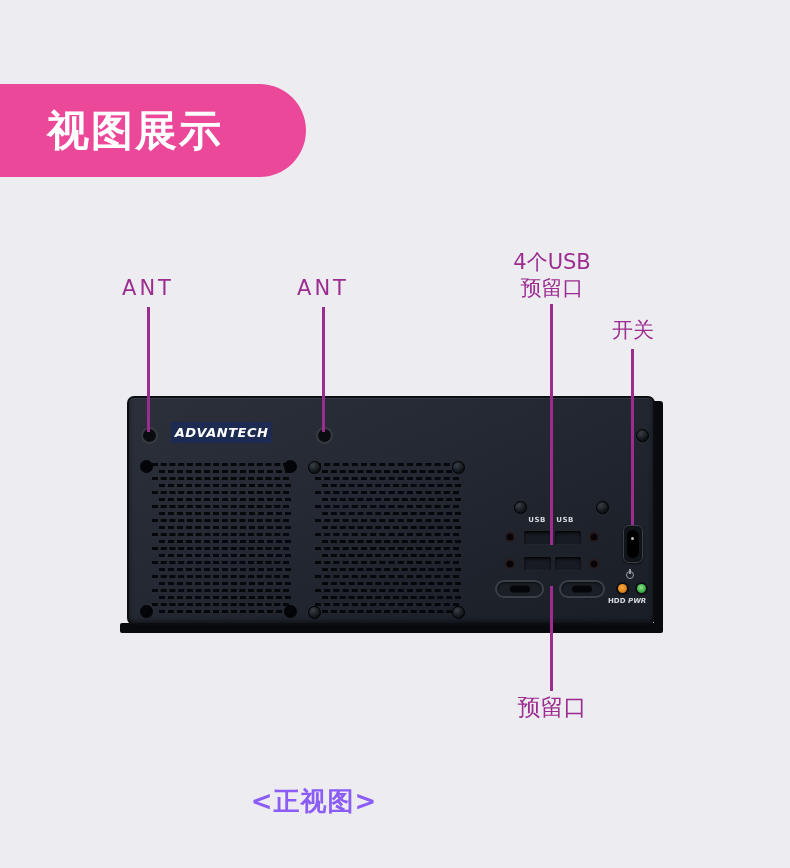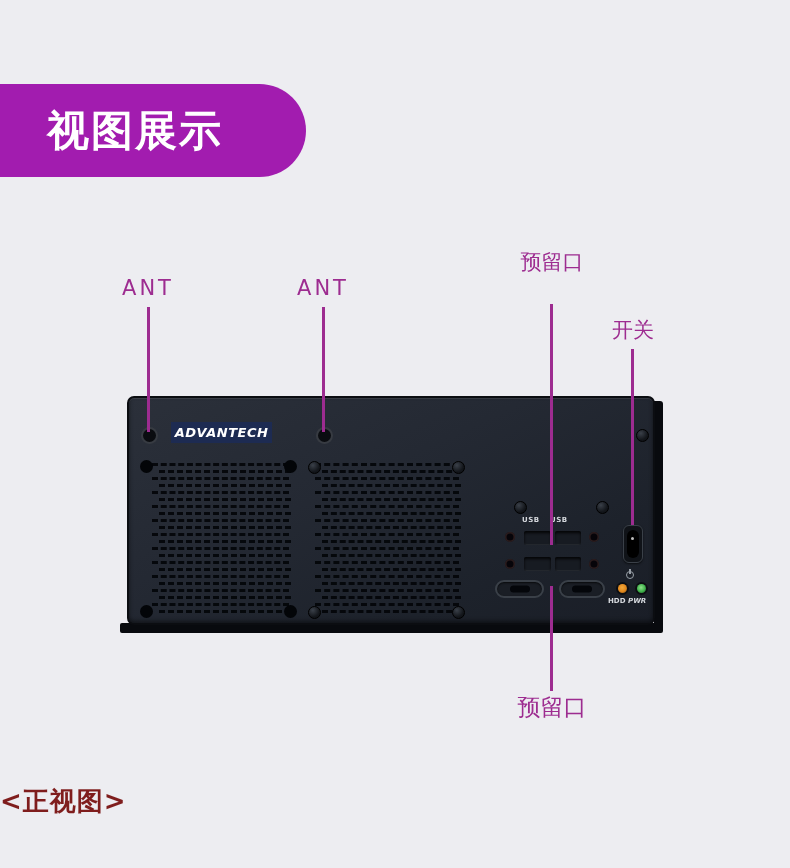--- a/index.html
+++ b/index.html
@@ -1,41 +1,41 @@
 <!DOCTYPE html>
 <html><head>
 <meta charset="utf-8">
 <style>
   html,body{margin:0;padding:0;}
   body{font-family:"DejaVu Sans","Liberation Sans",sans-serif;}
   .page{position:relative;width:790px;height:868px;background:#ededf1;overflow:hidden;}
 
   
   .banner{position:absolute;left:0;top:84px;width:306px;height:93px;
-          background:#a21caf;border-radius:0 47px 47px 0;}
+          background:#ec4899;border-radius:0 47px 47px 0;}
   .banner-title{position:absolute;left:47px;top:0;height:93px;line-height:93px;
           color:#ffffff;font-size:42px;font-weight:bold;letter-spacing:2px;white-space:nowrap;}
 
   
   .co-label{position:absolute;color:#9d2c90;text-align:center;white-space:nowrap;}
   .co-line{position:absolute;width:3px;background:#9d2c90;z-index:6;}
   .lbl-ant1{left:98px;top:276px;width:100px;font-size:21px;letter-spacing:3px;}
   .lbl-ant2{left:273px;top:276px;width:100px;font-size:21px;letter-spacing:3px;}
   .lbl-usb{left:492px;top:249px;width:120px;font-size:21px;line-height:26px;}
   .lbl-switch{left:583px;top:316px;width:100px;font-size:21px;}
   .lbl-com{left:491px;top:694px;width:122px;font-size:23px;line-height:27px;}
   .ln-ant1{left:147px;top:307px;height:125px;}
   .ln-ant2{left:322px;top:307px;height:125px;}
   .ln-usb{left:550px;top:304px;height:241px;}
   .ln-switch{left:631px;top:349px;height:176px;}
   .ln-com{left:550px;top:586px;height:105px;}
 
   
-  .caption{position:absolute;left:0;top:784px;width:628px;
-           color:#7f1d1d;font-size:26px;font-weight:bold;letter-spacing:1px;}
+  .caption{position:absolute;left:0;top:784px;width:628px;text-align:center;
+           color:#8b5cf6;font-size:26px;font-weight:bold;letter-spacing:1px;}
 
   
   .chassis-side{position:absolute;left:654px;top:401px;width:9px;height:229px;
                 background:#080a0e;border-radius:0 3px 3px 0;}
   .chassis-bottom{position:absolute;left:120px;top:623px;width:543px;height:10px;
                 background:#080a0e;border-radius:2px;}
   .chassis-face{position:absolute;left:127px;top:396px;width:528px;height:229px;
                 box-sizing:border-box;border:2px solid #0b0d11;border-radius:7px;
                 background:linear-gradient(155deg,#2b303a 0%,#242933 40%,#1d222b 75%,#1a1e27 100%);
                 box-shadow:inset 0 1px 0 rgba(255,255,255,.09), inset 0 -2px 4px rgba(0,0,0,.5);
@@ -54,21 +54,21 @@
          background:radial-gradient(circle at 35% 30%, #3a4049 0%, #14171c 60%, #0a0c10 100%);
          border:1px solid #000;}
 
   .vent{position:absolute;overflow:hidden;border-radius:4px;}
   .vent-row{height:0;border-top:3px dashed rgba(3,5,9,.92);margin:4px 2px 0 2px;}
   .vent-row.first{margin-top:3px;}
   .vent-row.odd{margin-left:9px;margin-right:0;}
   .vent-l{left:21px;top:62px;width:141px;height:156px;}
   .vent-r{left:184px;top:62px;width:148px;height:156px;}
 
-  .usb-word{position:absolute;width:30px;text-align:left;color:#d6d9de;
+  .usb-word{position:absolute;width:30px;text-align:center;color:#d6d9de;
             font-size:7px;font-weight:bold;letter-spacing:.5px;line-height:8px;}
   .usb-blank{position:absolute;height:14px;border-radius:2px;background:#171b22;
              box-shadow:inset 0 2px 3px rgba(0,0,0,.85), inset 0 -1px 1px rgba(255,255,255,.07);}
 
   .com-blank{position:absolute;height:18px;box-sizing:border-box;border-radius:9px;
              background:#1a1e25;border:2px solid #3a4048;
              box-shadow:inset 0 1px 2px rgba(0,0,0,.7);}
   .com-slot{position:absolute;left:50%;top:50%;transform:translate(-50%,-50%);
             width:20px;height:7px;border-radius:3.5px;background:#04060a;}
 
@@ -97,20 +97,21 @@
 
 <div class="page">
 
   <div class="banner">
     <div class="banner-title">视图展示</div>
   </div>
 
   <div class="co-label lbl-ant1">ANT</div>
   <div class="co-label lbl-ant2">ANT</div>
   <div class="co-label lbl-usb">
+    <span style="display:block">4个USB</span>
     <span style="display:block">预留口</span>
   </div>
   <div class="co-label lbl-switch">开关</div>
   <div class="co-label lbl-com">
     <span style="display:block">预留口</span>
   </div>
 
   <div class="co-line ln-ant1"></div>
   <div class="co-line ln-ant2"></div>
   <div class="co-line ln-usb"></div>

